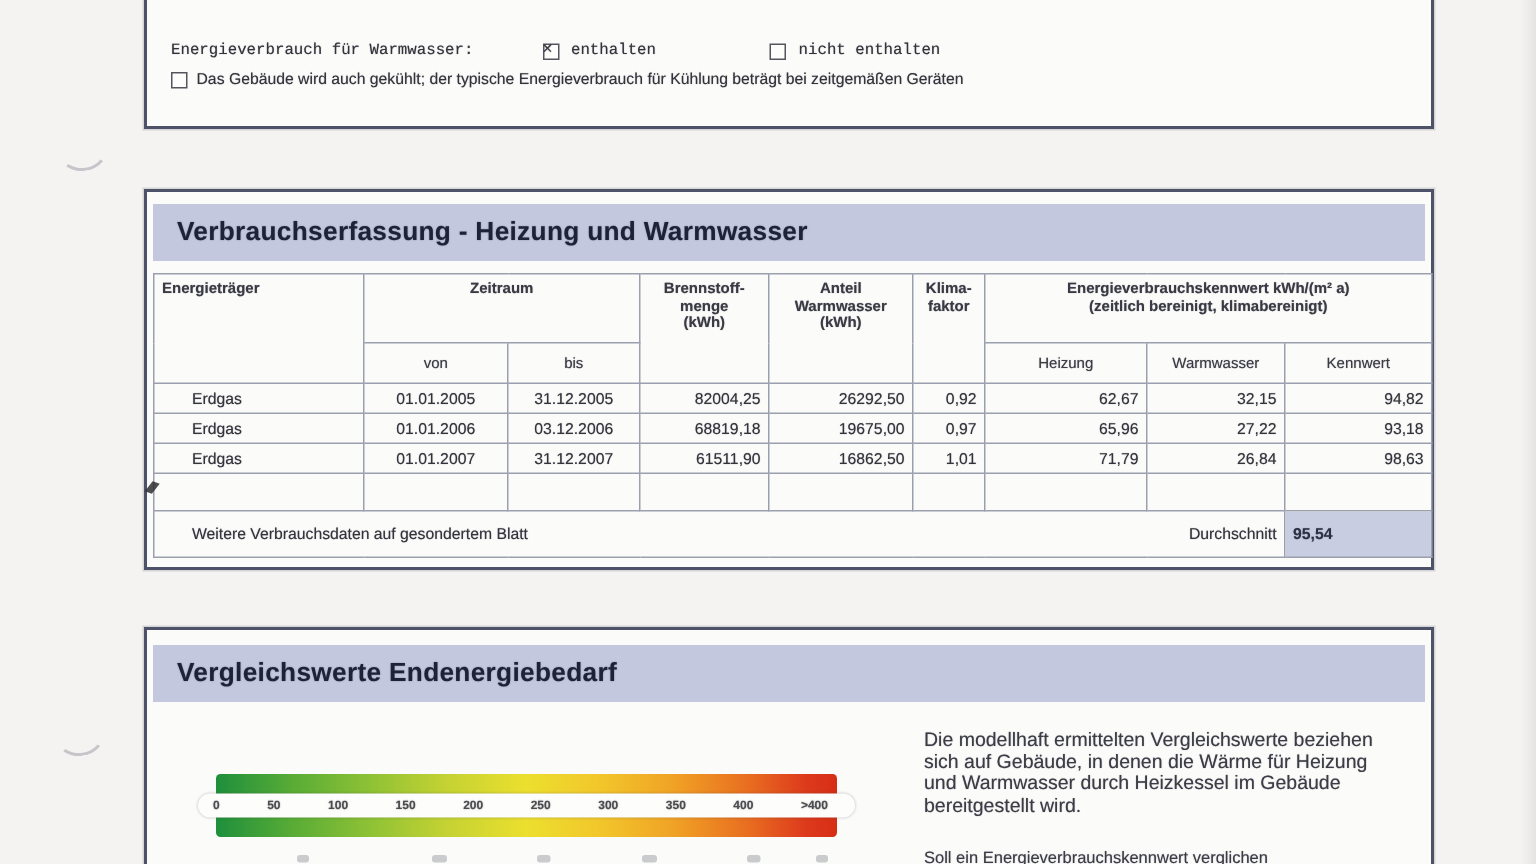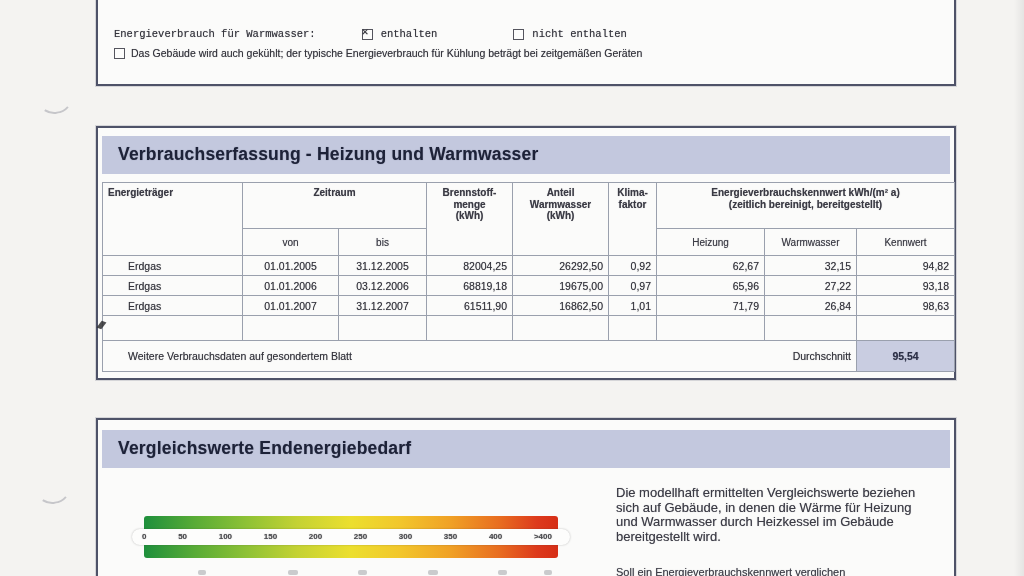--- a/index.html
+++ b/index.html
@@ -59,21 +59,21 @@
   th.left{text-align:left;}
   tr.data td{height:17px;}
   td.txt{text-align:left;padding-left:25px;}
   td.ctr{text-align:center;}
   td.num{text-align:right;}
   tr.empty td{height:22px;}
   tr.foot td{height:28px;font-size:10.5px;}
   td.avg-label{text-align:right;border-left:none;}
   td.note{border-right:none;}
   td.avg-value{
-    background:#c9cde1;text-align:center;font-size:13px;font-weight:700;color:#2c3048;
+    background:#c9cde1;text-align:left;font-size:13px;font-weight:700;color:#2c3048;
   }
   
   .cmp-par{
     position:absolute;left:518px;top:66px;width:344px;
     font-size:13px;line-height:14.5px;white-space:pre-line;color:#3c3c46;
   }
   .cmp-par2{
     position:absolute;left:518px;top:146px;width:344px;
     font-size:11px;color:#3c3c46;white-space:nowrap;
   }
@@ -167,21 +167,21 @@
         <th class="soft" colspan="2">Zeitraum</th>
         <th class="pre soft" rowspan="2">Brennstoff-
 menge
 (kWh)</th>
         <th class="pre soft" rowspan="2">Anteil
 Warmwasser
 (kWh)</th>
         <th class="pre soft" rowspan="2">Klima-
 faktor</th>
         <th class="pre soft" colspan="3">Energieverbrauchskennwert kWh/(m² a)
-(zeitlich bereinigt, bereitgestellt)</th>
+(zeitlich bereinigt, klimabereinigt)</th>
       </tr>
       <tr class="h2">
         <th class="soft">von</th>
         <th class="soft">bis</th>
         <th class="soft">Heizung</th>
         <th class="soft">Warmwasser</th>
         <th class="soft">Kennwert</th>
       </tr>
       <tr class="data">
         <td class="txt soft">Erdgas</td>

